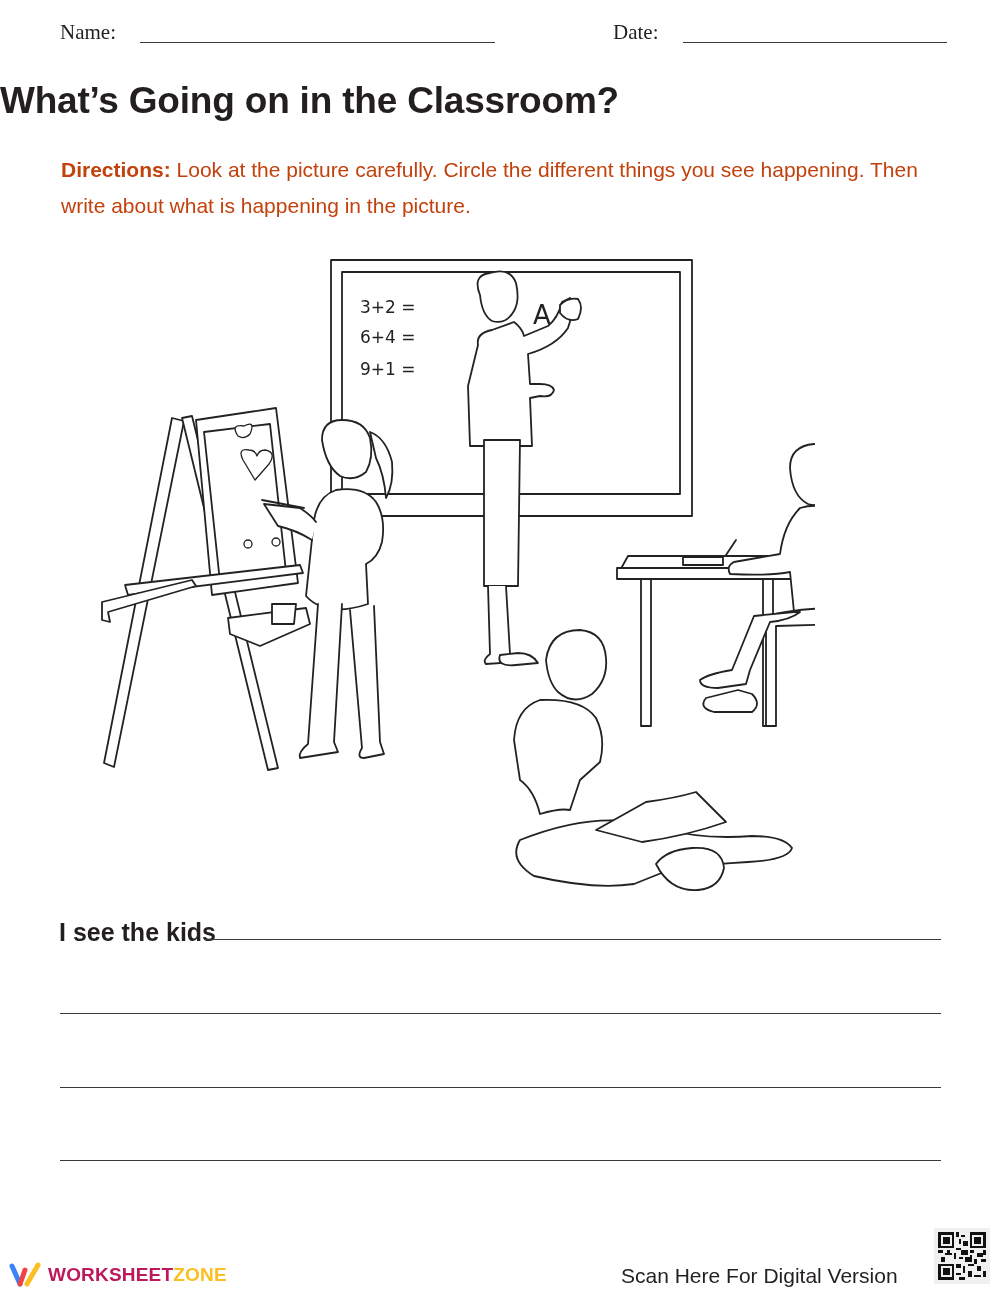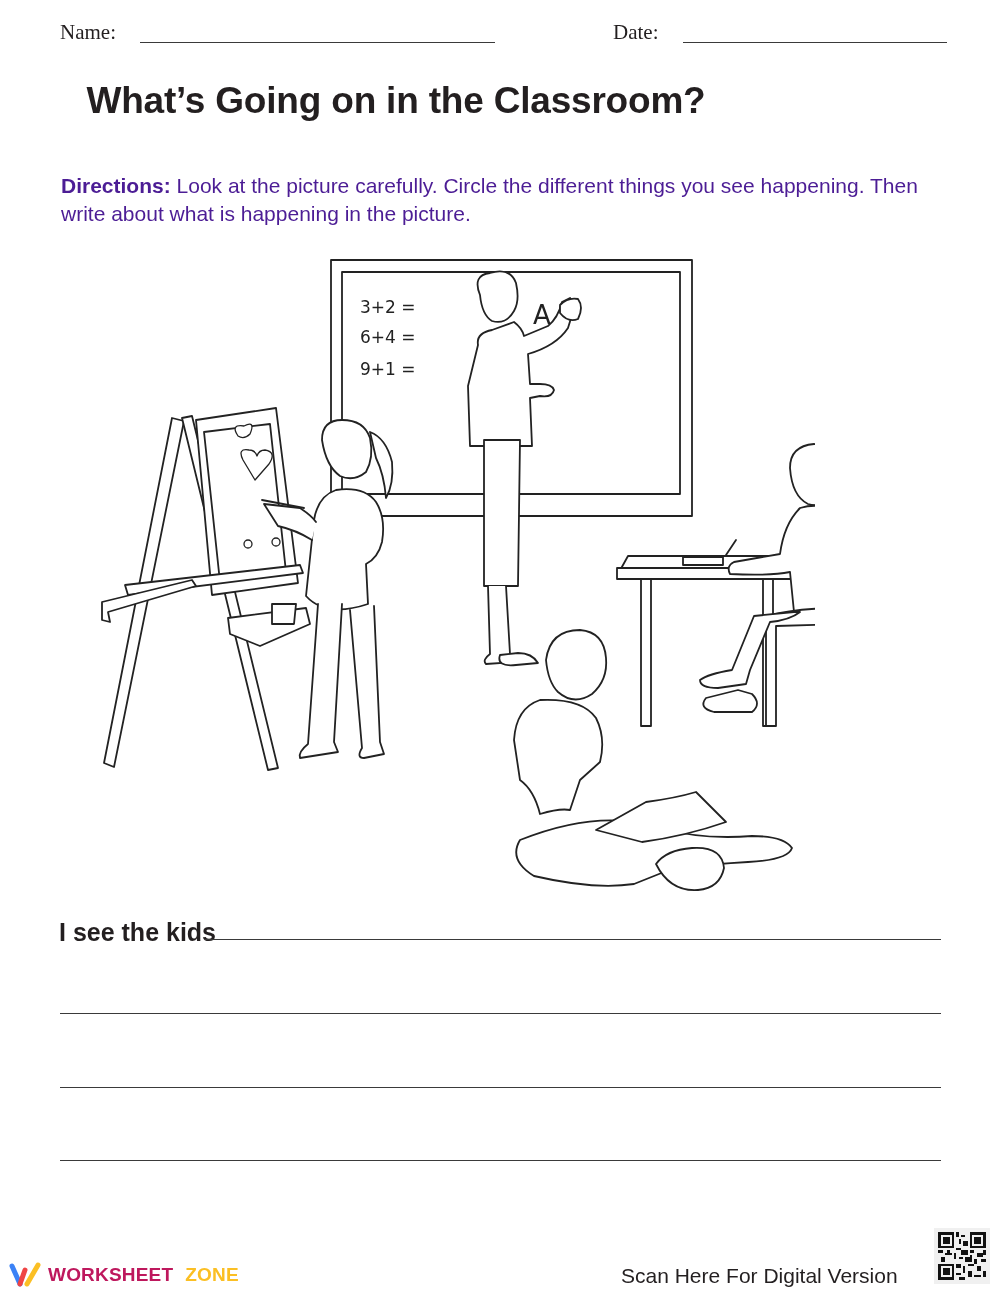--- a/index.html
+++ b/index.html
@@ -1,28 +1,28 @@
 <!DOCTYPE html>
 <html><head>
 <meta charset="utf-8">
 <style>
   html, body { margin: 0; padding: 0; background: #fff; }
   body { width: 1000px; height: 1294px; position: relative; overflow: hidden; font-family: "Liberation Sans", "DejaVu Sans", sans-serif; color: #231f20; }
   .abs { position: absolute; }
   .hdr-label { font-size: 21px; color: #231f20; font-family: Liberation Serif, serif; }
   .line { position: absolute; border-bottom: 1.6px solid #3a3a3a; height: 0; }
-  .title { position: absolute; top: 80px; left: 0; width: 792px; text-align: center; font-size: 37px; font-weight: bold; color: #231f20; letter-spacing: -0.2px; }
-  .directions { position: absolute; left: 61px; top: 172px; width: 880px; font-size: 21px; line-height: 28px; color: #4c1d95; }
+  .title { position: absolute; top: 80px; left: 0; width: 792px; text-align: left; font-size: 37px; font-weight: bold; color: #231f20; letter-spacing: -0.2px; }
+  .directions { position: absolute; left: 61px; top: 152px; width: 880px; font-size: 21px; line-height: 36px; color: #c2410c; }
   .directions b { font-weight: bold; }
   .illus { position: absolute; left: 95px; top: 255px; width: 720px; height: 650px; }
   .see-label { position: absolute; left: 59px; top: 918px; font-size: 25px; font-weight: bold; color: #231f20; }
   .footer-logo { position: absolute; left: 8px; top: 1262px; display: flex; align-items: center; }
   .logo-text { font-size: 19px; font-weight: bold; letter-spacing: 0.2px; margin-left: 4px; }
   .logo-w { color: #be185d; }
-  .logo-z { color: #fbbf24; margin-left: 12px; }
+  .logo-z { color: #fbbf24; }
   .scan-text { position: absolute; left: 621px; top: 1264px; font-size: 21px; color: #231f20; }
   .qr { position: absolute; left: 934px; top: 1228px; width: 56px; height: 56px; background: #f0f0f0; }
 </style>
 </head>
 <body>
 
 <span class="abs hdr-label" style="left:60px; top:20px;">Name:</span>
 <div class="line" style="left:140px; top:42px; width:355px;"></div>
 <span class="abs hdr-label" style="left:613px; top:20px;">Date:</span>
 <div class="line" style="left:683px; top:42px; width:264px;"></div>

